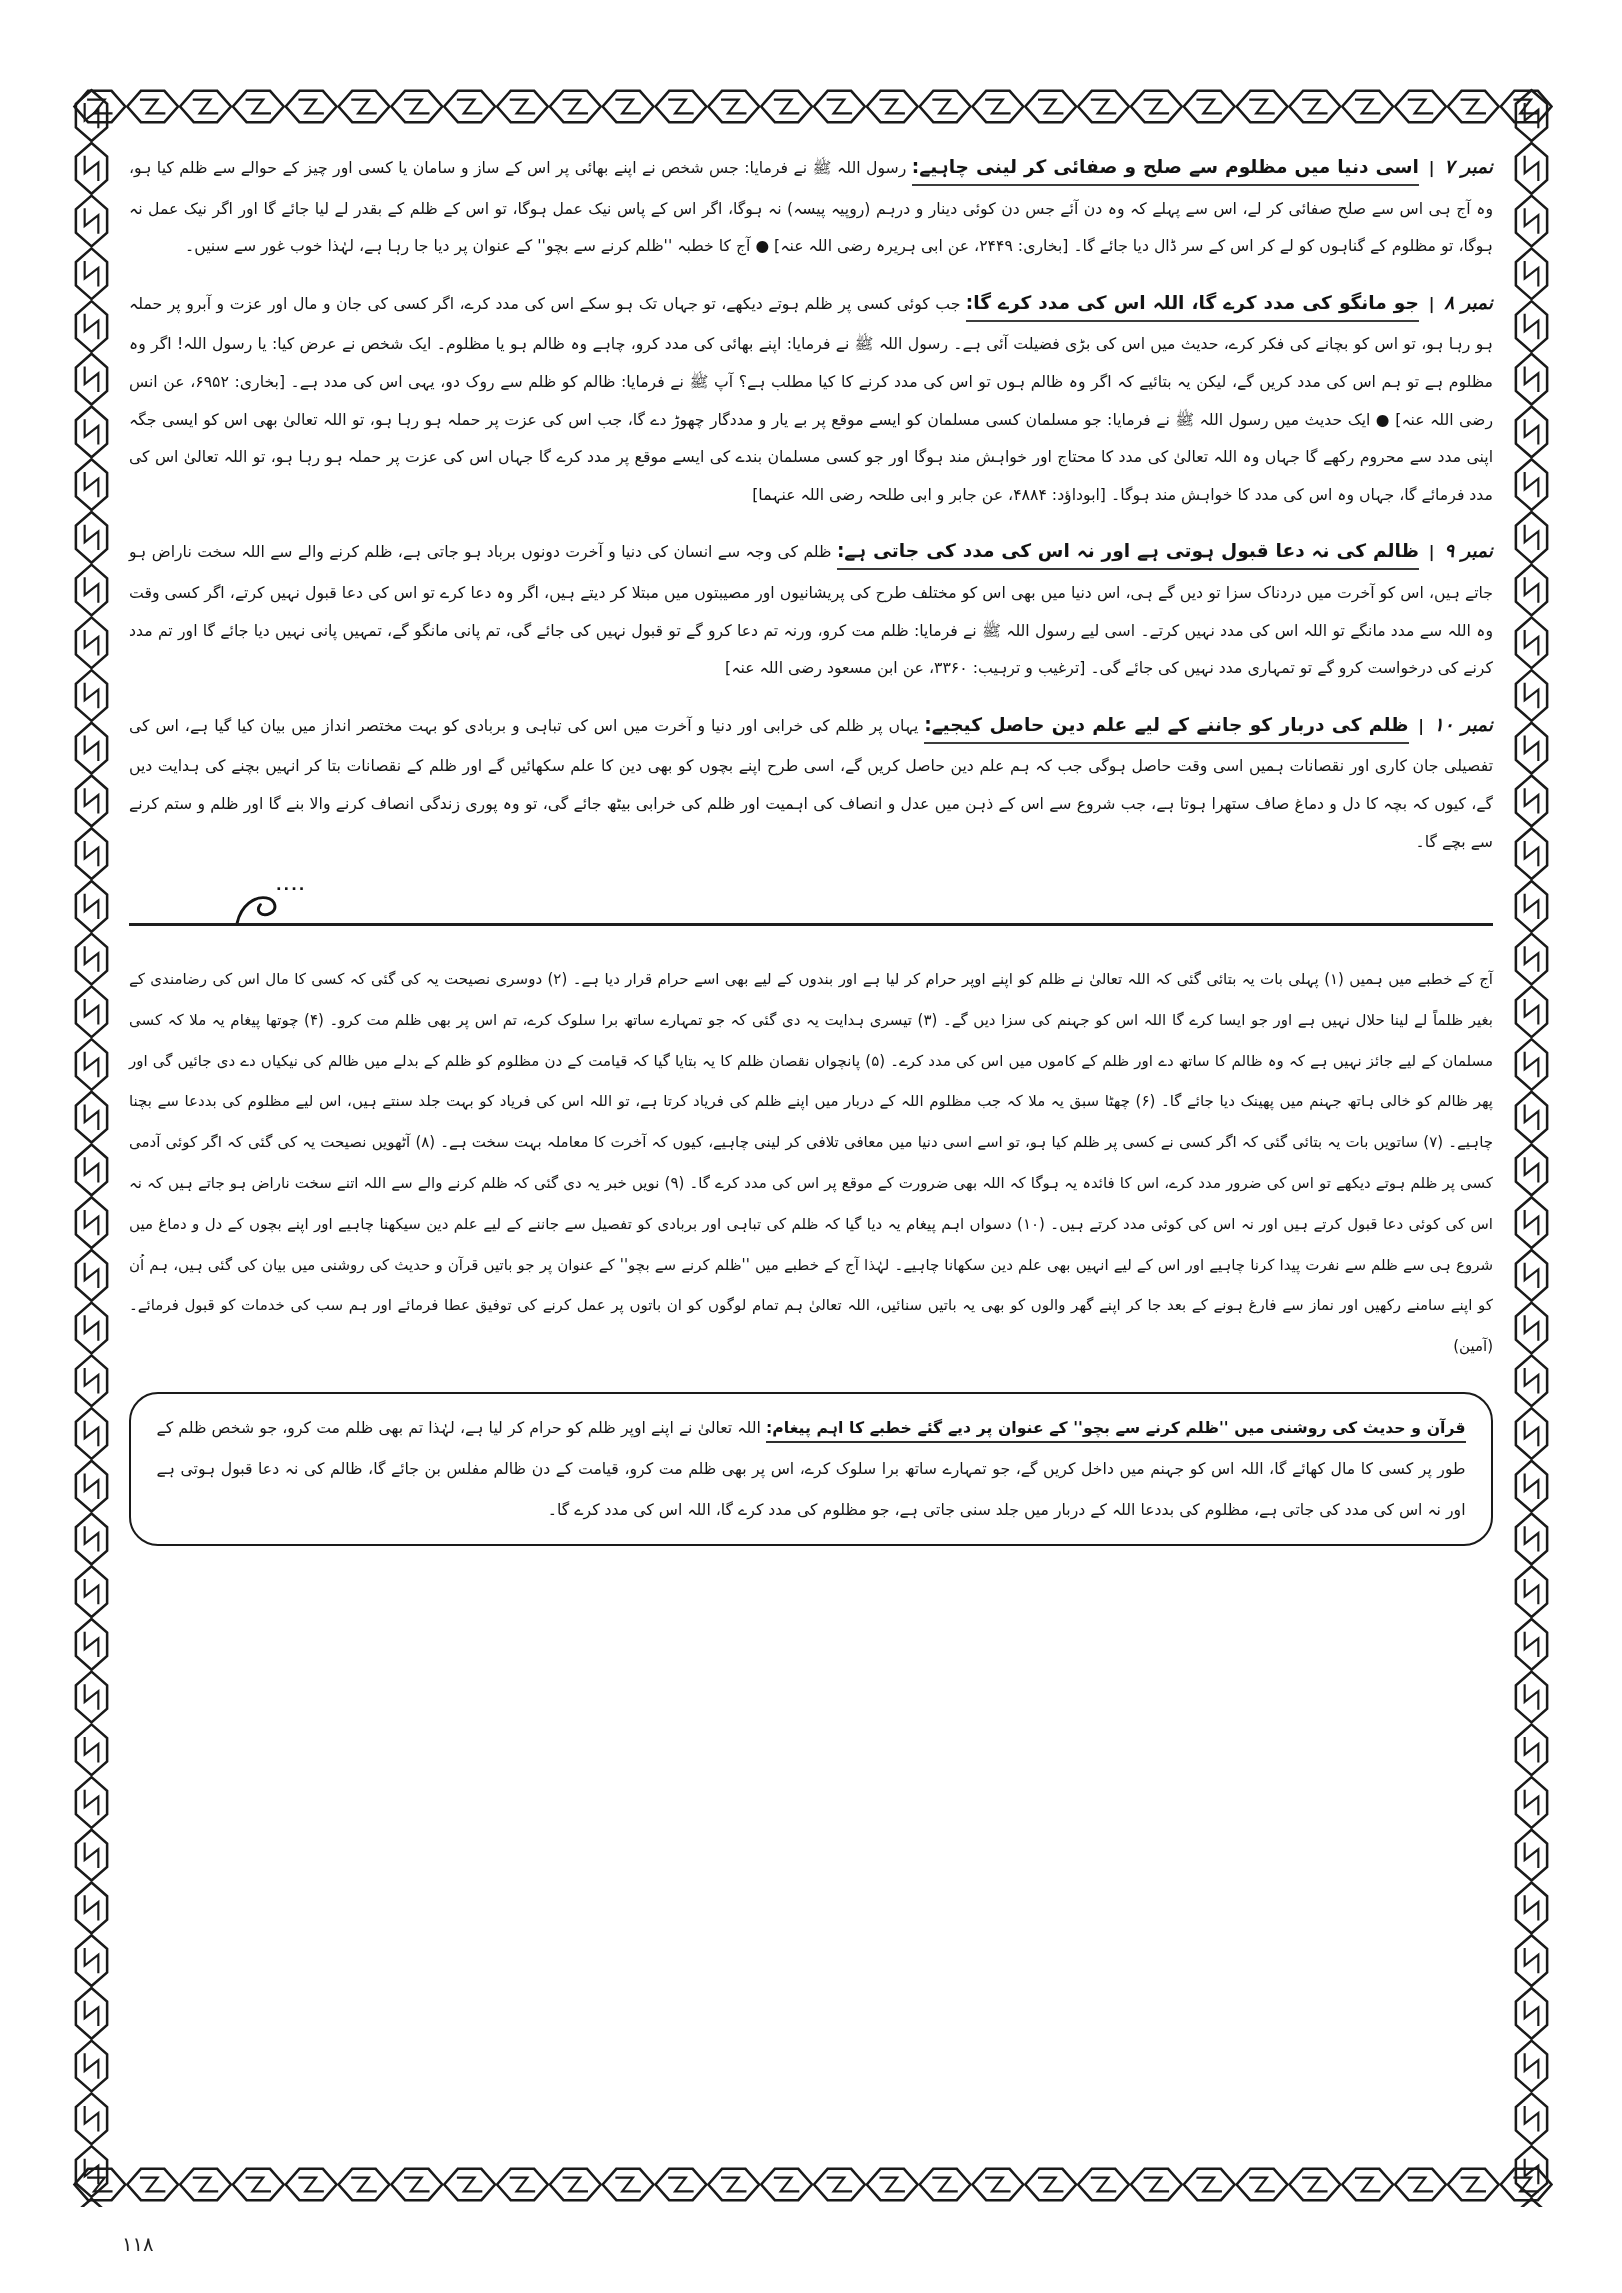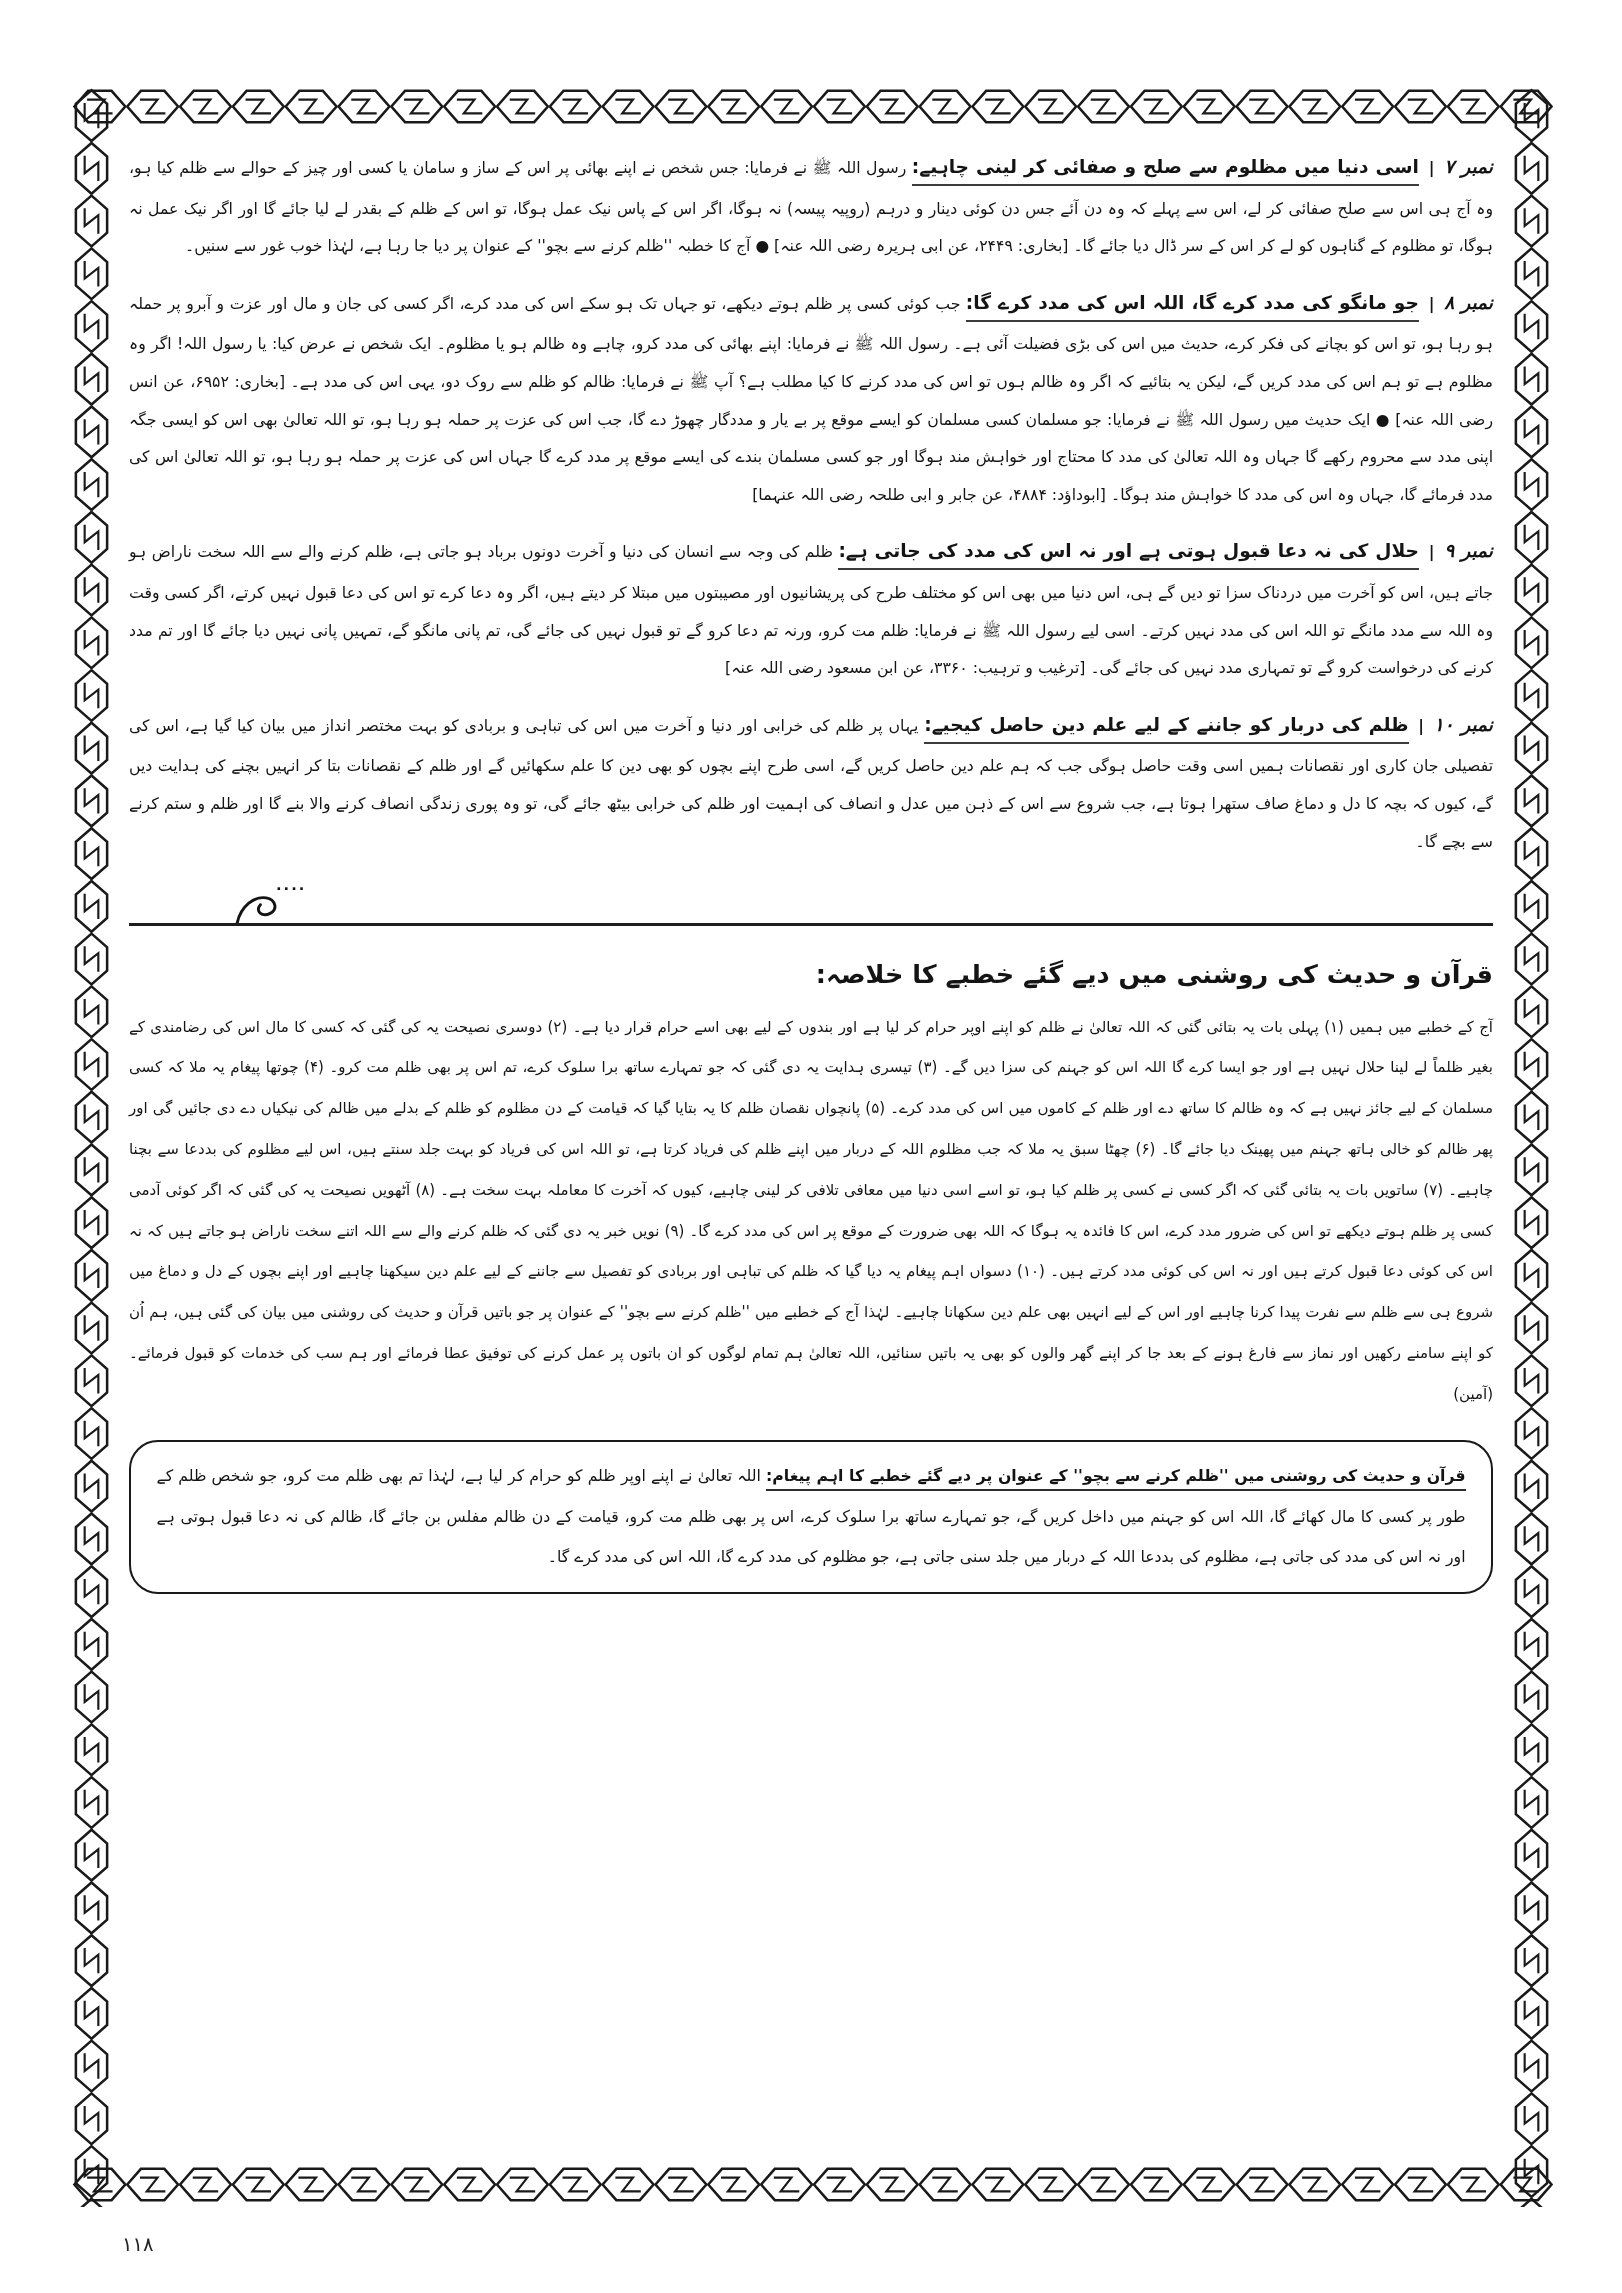--- a/index.html
+++ b/index.html
@@ -207,38 +207,37 @@
       <span class="secnum">نمبر ۷</span><span class="sep">|</span><span class="sechead">اسی دنیا میں مظلوم سے صلح و صفائی کر لینی چاہیے:</span>
       <span class="secbody">رسول اللہ ﷺ نے فرمایا: جس شخص نے اپنے بھائی پر اس کے ساز و سامان یا کسی اور چیز کے حوالے سے ظلم کیا ہو، وہ آج ہی اس سے صلح صفائی کر لے، اس سے پہلے کہ وہ دن آئے جس دن کوئی دینار و درہم (روپیہ پیسہ) نہ ہوگا، اگر اس کے پاس نیک عمل ہوگا، تو اس کے ظلم کے بقدر لے لیا جائے گا اور اگر نیک عمل نہ ہوگا، تو مظلوم کے گناہوں کو لے کر اس کے سر ڈال دیا جائے گا۔ [بخاری: ۲۴۴۹، عن ابی ہریرہ رضی اللہ عنہ] ● آج کا خطبہ ''ظلم کرنے سے بچو'' کے عنوان پر دیا جا رہا ہے، لہٰذا خوب غور سے سنیں۔</span>
     </p>
 
     <p class="para">
       <span class="secnum">نمبر ۸</span><span class="sep">|</span><span class="sechead">جو مانگو کی مدد کرے گا، اللہ اس کی مدد کرے گا:</span>
       <span class="secbody">جب کوئی کسی پر ظلم ہوتے دیکھے، تو جہاں تک ہو سکے اس کی مدد کرے، اگر کسی کی جان و مال اور عزت و آبرو پر حملہ ہو رہا ہو، تو اس کو بچانے کی فکر کرے، حدیث میں اس کی بڑی فضیلت آئی ہے۔ رسول اللہ ﷺ نے فرمایا: اپنے بھائی کی مدد کرو، چاہے وہ ظالم ہو یا مظلوم۔ ایک شخص نے عرض کیا: یا رسول اللہ! اگر وہ مظلوم ہے تو ہم اس کی مدد کریں گے، لیکن یہ بتائیے کہ اگر وہ ظالم ہوں تو اس کی مدد کرنے کا کیا مطلب ہے؟ آپ ﷺ نے فرمایا: ظالم کو ظلم سے روک دو، یہی اس کی مدد ہے۔ [بخاری: ۶۹۵۲، عن انس رضی اللہ عنہ] ● ایک حدیث میں رسول اللہ ﷺ نے فرمایا: جو مسلمان کسی مسلمان کو ایسے موقع پر بے یار و مددگار چھوڑ دے گا، جب اس کی عزت پر حملہ ہو رہا ہو، تو اللہ تعالیٰ بھی اس کو ایسی جگہ اپنی مدد سے محروم رکھے گا جہاں وہ اللہ تعالیٰ کی مدد کا محتاج اور خواہش مند ہوگا اور جو کسی مسلمان بندے کی ایسے موقع پر مدد کرے گا جہاں اس کی عزت پر حملہ ہو رہا ہو، تو اللہ تعالیٰ اس کی مدد فرمائے گا، جہاں وہ اس کی مدد کا خواہش مند ہوگا۔ [ابوداؤد: ۴۸۸۴، عن جابر و ابی طلحہ رضی اللہ عنہما]</span>
     </p>
 
     <p class="para">
-      <span class="secnum">نمبر ۹</span><span class="sep">|</span><span class="sechead">حلال کی نہ دعا قبول ہوتی ہے اور نہ اس کی مدد کی جاتی ہے:</span>
+      <span class="secnum">نمبر ۹</span><span class="sep">|</span><span class="sechead">ظالم کی نہ دعا قبول ہوتی ہے اور نہ اس کی مدد کی جاتی ہے:</span>
       <span class="secbody">ظلم کی وجہ سے انسان کی دنیا و آخرت دونوں برباد ہو جاتی ہے، ظلم کرنے والے سے اللہ سخت ناراض ہو جاتے ہیں، اس کو آخرت میں دردناک سزا تو دیں گے ہی، اس دنیا میں بھی اس کو مختلف طرح کی پریشانیوں اور مصیبتوں میں مبتلا کر دیتے ہیں، اگر وہ دعا کرے تو اس کی دعا قبول نہیں کرتے، اگر کسی وقت وہ اللہ سے مدد مانگے تو اللہ اس کی مدد نہیں کرتے۔ اسی لیے رسول اللہ ﷺ نے فرمایا: ظلم مت کرو، ورنہ تم دعا کرو گے تو قبول نہیں کی جائے گی، تم پانی مانگو گے، تمہیں پانی نہیں دیا جائے گا اور تم مدد کرنے کی درخواست کرو گے تو تمہاری مدد نہیں کی جائے گی۔ [ترغیب و ترہیب: ۳۳۶۰، عن ابن مسعود رضی اللہ عنہ]</span>
     </p>
 
     <p class="para">
       <span class="secnum">نمبر ۱۰</span><span class="sep">|</span><span class="sechead">ظلم کی دربار کو جاننے کے لیے علم دین حاصل کیجیے:</span>
       <span class="secbody">یہاں پر ظلم کی خرابی اور دنیا و آخرت میں اس کی تباہی و بربادی کو بہت مختصر انداز میں بیان کیا گیا ہے، اس کی تفصیلی جان کاری اور نقصانات ہمیں اسی وقت حاصل ہوگی جب کہ ہم علم دین حاصل کریں گے، اسی طرح اپنے بچوں کو بھی دین کا علم سکھائیں گے اور ظلم کے نقصانات بتا کر انہیں بچنے کی ہدایت دیں گے، کیوں کہ بچہ کا دل و دماغ صاف ستھرا ہوتا ہے، جب شروع سے اس کے ذہن میں عدل و انصاف کی اہمیت اور ظلم کی خرابی بیٹھ جائے گی، تو وہ پوری زندگی انصاف کرنے والا بنے گا اور ظلم و ستم کرنے سے بچے گا۔</span>
     </p>
 
     <div class="divider">
       <div class="dots">....</div>
       <svg class="flourish" width="45" height="33" viewBox="0 0 46 34">
         <path d="M2,30 C6,12 20,2 32,4 C42,6 44,16 36,20 C28,24 20,18 26,11" fill="none" stroke="#141414" stroke-width="3" stroke-linecap="round"></path>
       </svg>
       <div class="rule"></div>
     </div>
 
-    <h2 class="sumhead">قرآن و حدیث کی روشنی میں دیے گئے خطبے کا خلاصہ:</h2>
     <p class="sumbody">آج کے خطبے میں ہمیں (۱) پہلی بات یہ بتائی گئی کہ اللہ تعالیٰ نے ظلم کو اپنے اوپر حرام کر لیا ہے اور بندوں کے لیے بھی اسے حرام قرار دیا ہے۔ (۲) دوسری نصیحت یہ کی گئی کہ کسی کا مال اس کی رضامندی کے بغیر ظلماً لے لینا حلال نہیں ہے اور جو ایسا کرے گا اللہ اس کو جہنم کی سزا دیں گے۔ (۳) تیسری ہدایت یہ دی گئی کہ جو تمہارے ساتھ برا سلوک کرے، تم اس پر بھی ظلم مت کرو۔ (۴) چوتھا پیغام یہ ملا کہ کسی مسلمان کے لیے جائز نہیں ہے کہ وہ ظالم کا ساتھ دے اور ظلم کے کاموں میں اس کی مدد کرے۔ (۵) پانچواں نقصان ظلم کا یہ بتایا گیا کہ قیامت کے دن مظلوم کو ظلم کے بدلے میں ظالم کی نیکیاں دے دی جائیں گی اور پھر ظالم کو خالی ہاتھ جہنم میں پھینک دیا جائے گا۔ (۶) چھٹا سبق یہ ملا کہ جب مظلوم اللہ کے دربار میں اپنے ظلم کی فریاد کرتا ہے، تو اللہ اس کی فریاد کو بہت جلد سنتے ہیں، اس لیے مظلوم کی بددعا سے بچنا چاہیے۔ (۷) ساتویں بات یہ بتائی گئی کہ اگر کسی نے کسی پر ظلم کیا ہو، تو اسے اسی دنیا میں معافی تلافی کر لینی چاہیے، کیوں کہ آخرت کا معاملہ بہت سخت ہے۔ (۸) آٹھویں نصیحت یہ کی گئی کہ اگر کوئی آدمی کسی پر ظلم ہوتے دیکھے تو اس کی ضرور مدد کرے، اس کا فائدہ یہ ہوگا کہ اللہ بھی ضرورت کے موقع پر اس کی مدد کرے گا۔ (۹) نویں خبر یہ دی گئی کہ ظلم کرنے والے سے اللہ اتنے سخت ناراض ہو جاتے ہیں کہ نہ اس کی کوئی دعا قبول کرتے ہیں اور نہ اس کی کوئی مدد کرتے ہیں۔ (۱۰) دسواں اہم پیغام یہ دیا گیا کہ ظلم کی تباہی اور بربادی کو تفصیل سے جاننے کے لیے علم دین سیکھنا چاہیے اور اپنے بچوں کے دل و دماغ میں شروع ہی سے ظلم سے نفرت پیدا کرنا چاہیے اور اس کے لیے انہیں بھی علم دین سکھانا چاہیے۔ لہٰذا آج کے خطبے میں ''ظلم کرنے سے بچو'' کے عنوان پر جو باتیں قرآن و حدیث کی روشنی میں بیان کی گئی ہیں، ہم اُن کو اپنے سامنے رکھیں اور نماز سے فارغ ہونے کے بعد جا کر اپنے گھر والوں کو بھی یہ باتیں سنائیں، اللہ تعالیٰ ہم تمام لوگوں کو ان باتوں پر عمل کرنے کی توفیق عطا فرمائے اور ہم سب کی خدمات کو قبول فرمائے۔ (آمین)</p>
 
 
     <div class="bottombox">
       <p><span class="boxhead">قرآن و حدیث کی روشنی میں ''ظلم کرنے سے بچو'' کے عنوان پر دیے گئے خطبے کا اہم پیغام:</span> <span>اللہ تعالیٰ نے اپنے اوپر ظلم کو حرام کر لیا ہے، لہٰذا تم بھی ظلم مت کرو، جو شخص ظلم کے طور پر کسی کا مال کھائے گا، اللہ اس کو جہنم میں داخل کریں گے، جو تمہارے ساتھ برا سلوک کرے، اس پر بھی ظلم مت کرو، قیامت کے دن ظالم مفلس بن جائے گا، ظالم کی نہ دعا قبول ہوتی ہے اور نہ اس کی مدد کی جاتی ہے، مظلوم کی بددعا اللہ کے دربار میں جلد سنی جاتی ہے، جو مظلوم کی مدد کرے گا، اللہ اس کی مدد کرے گا۔</span></p>
     </div>
 
   </div>
 
   <div class="pagenum">۱۱۸</div>

